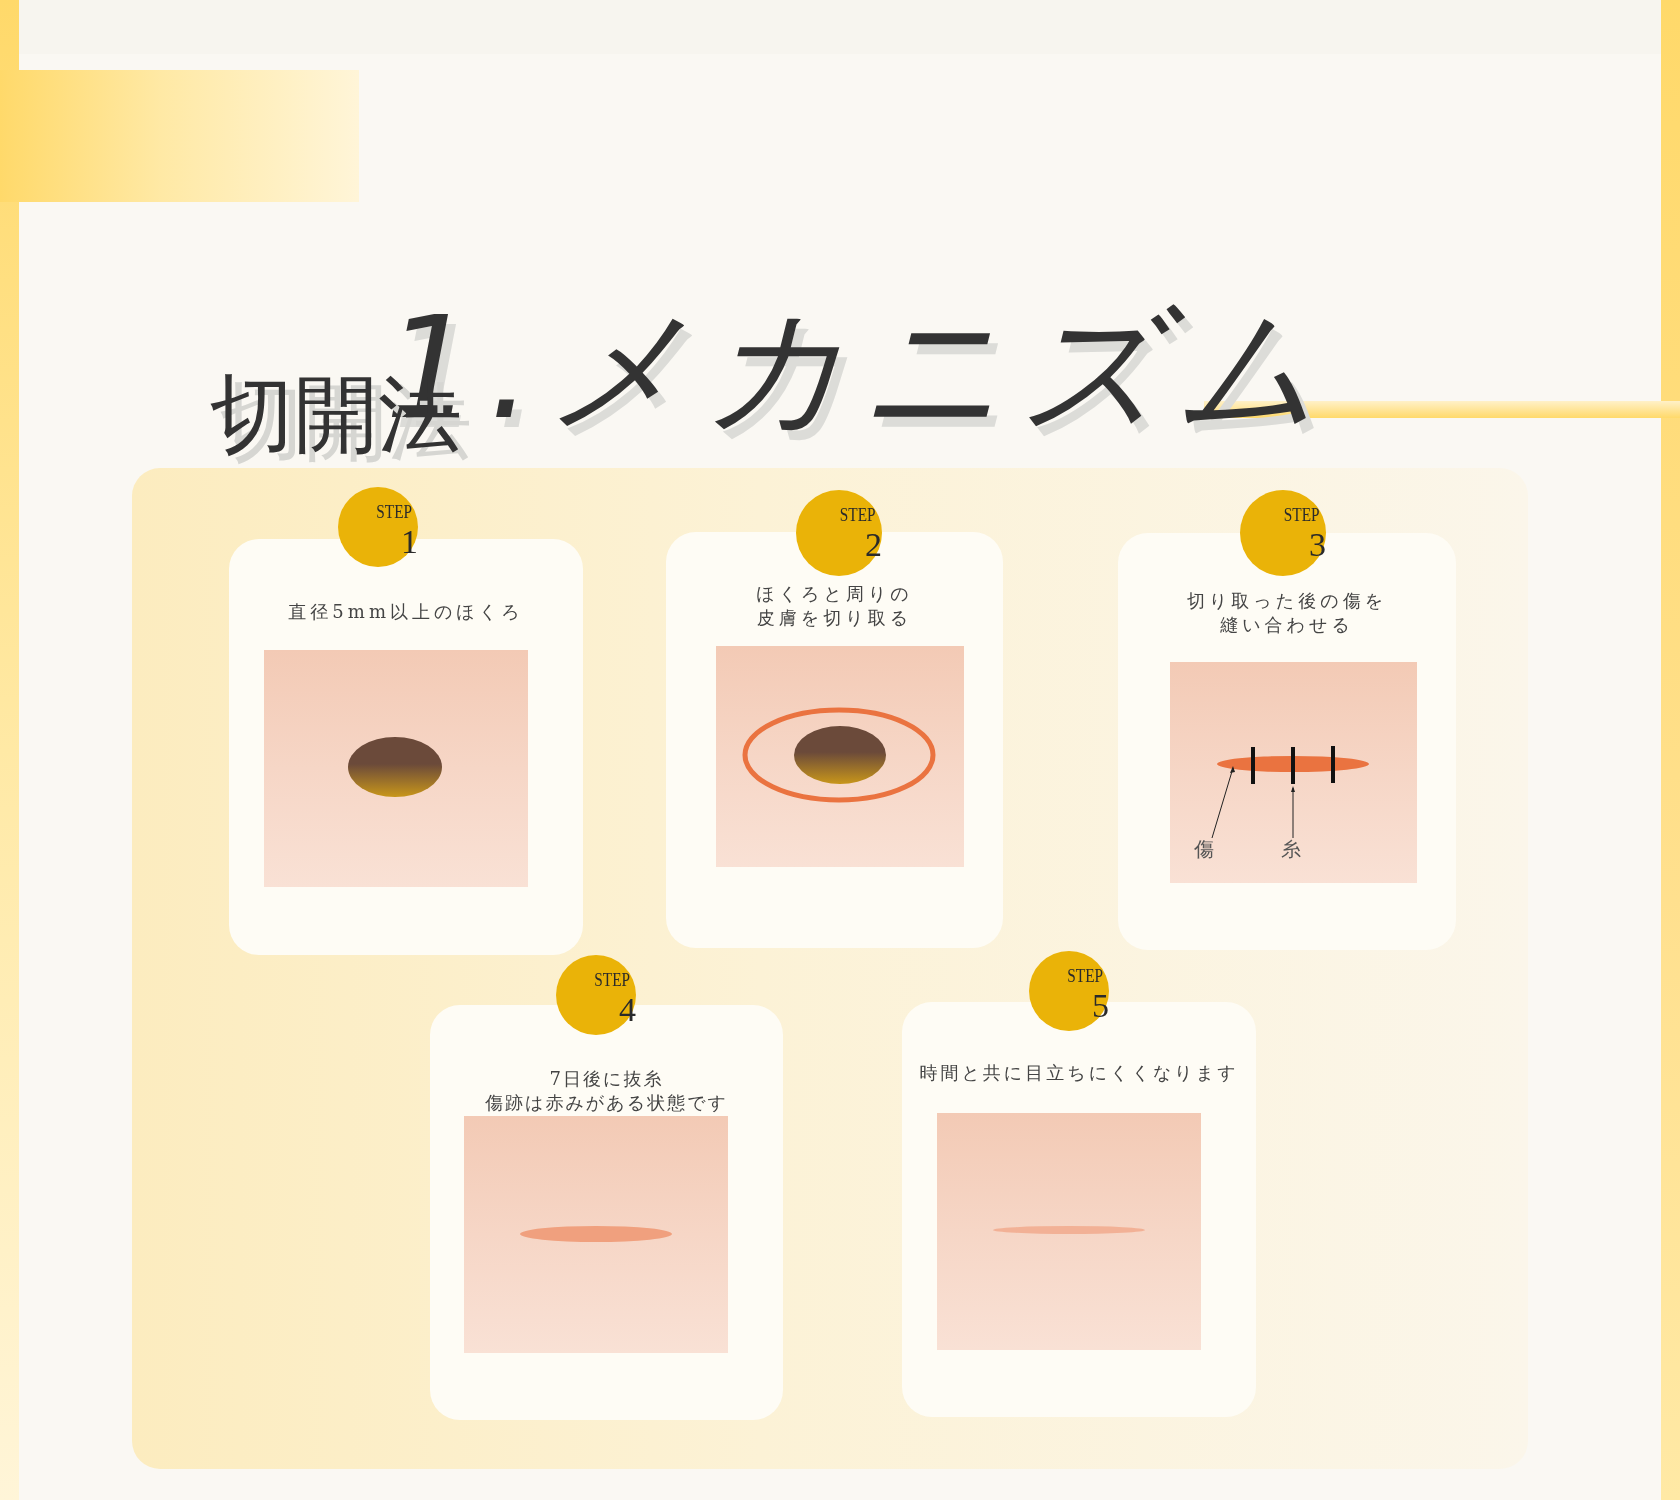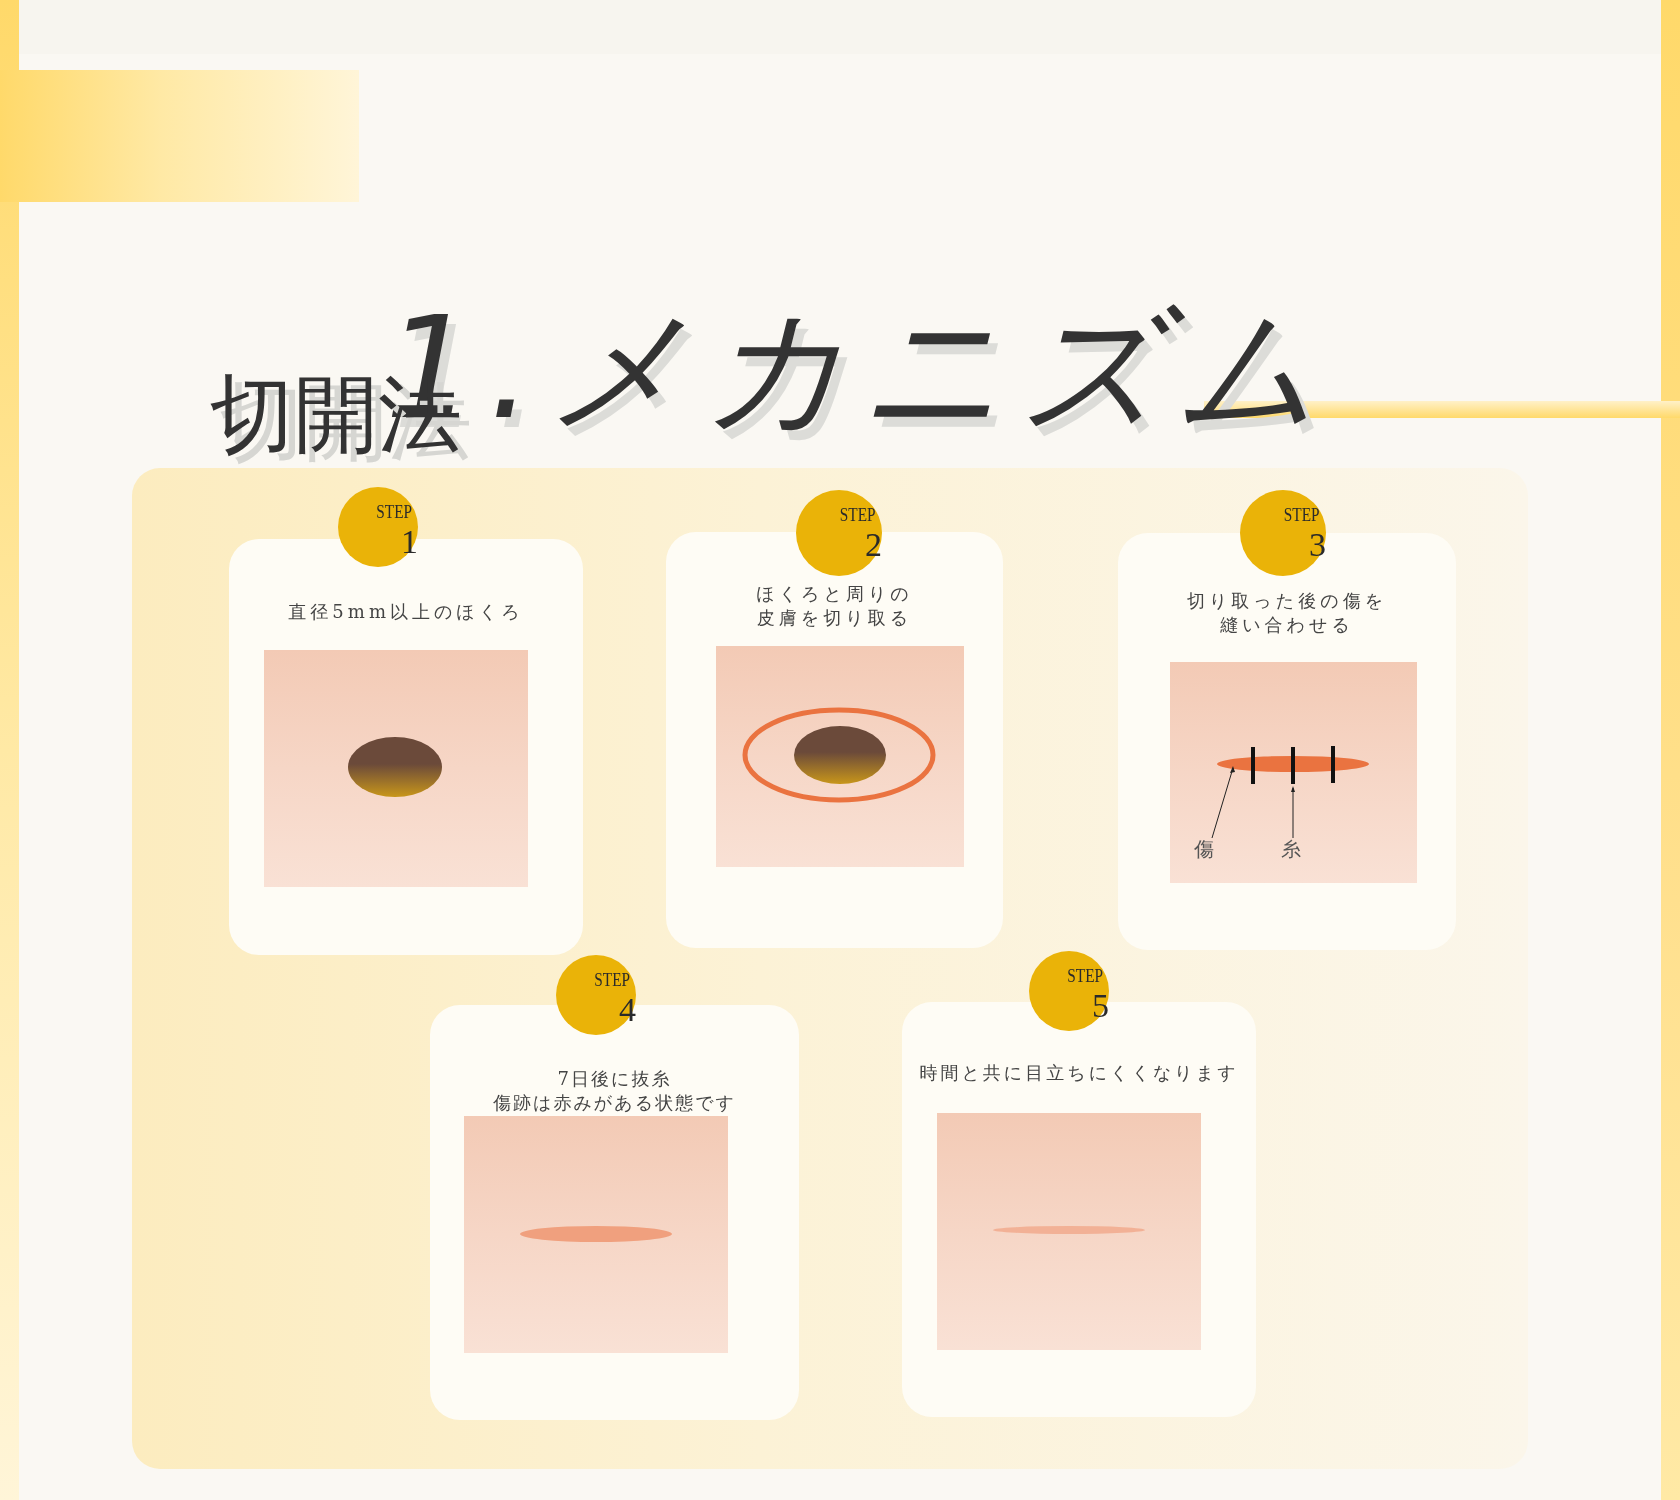--- a/index.html
+++ b/index.html
@@ -139,21 +139,21 @@
       <text x="24" y="194" class="label-small">傷</text>
       <text x="111" y="194" class="label-small">糸</text>
     </svg>
   </div>
 </div>
 <div class="step-badge" style="left:1240px; top:490px; width:86px; height:86px;">
   <span class="step-word">STEP</span>
   <span class="step-num">3</span>
 </div>
 
-<div class="card" style="left:430px; top:1005px; width:353px; height:415px;padding-left:16px;">
+<div class="card" style="left:430px; top:1005px; width:353px; height:415px;">
   <div class="card-text" style="top:62px; letter-spacing:2px;">7日後に抜糸
 傷跡は赤みがある状態です</div>
   <div class="skin" style="left:34px; top:111px; width:264px; height:237px;">
     <svg viewBox="0 0 264 237">
       <ellipse cx="132" cy="118" rx="76" ry="8" fill="#F0A07E"></ellipse>
     </svg>
   </div>
 </div>
 <div class="step-badge" style="left:556px; top:955px; width:80px; height:80px;">
   <span class="step-word">STEP</span>

